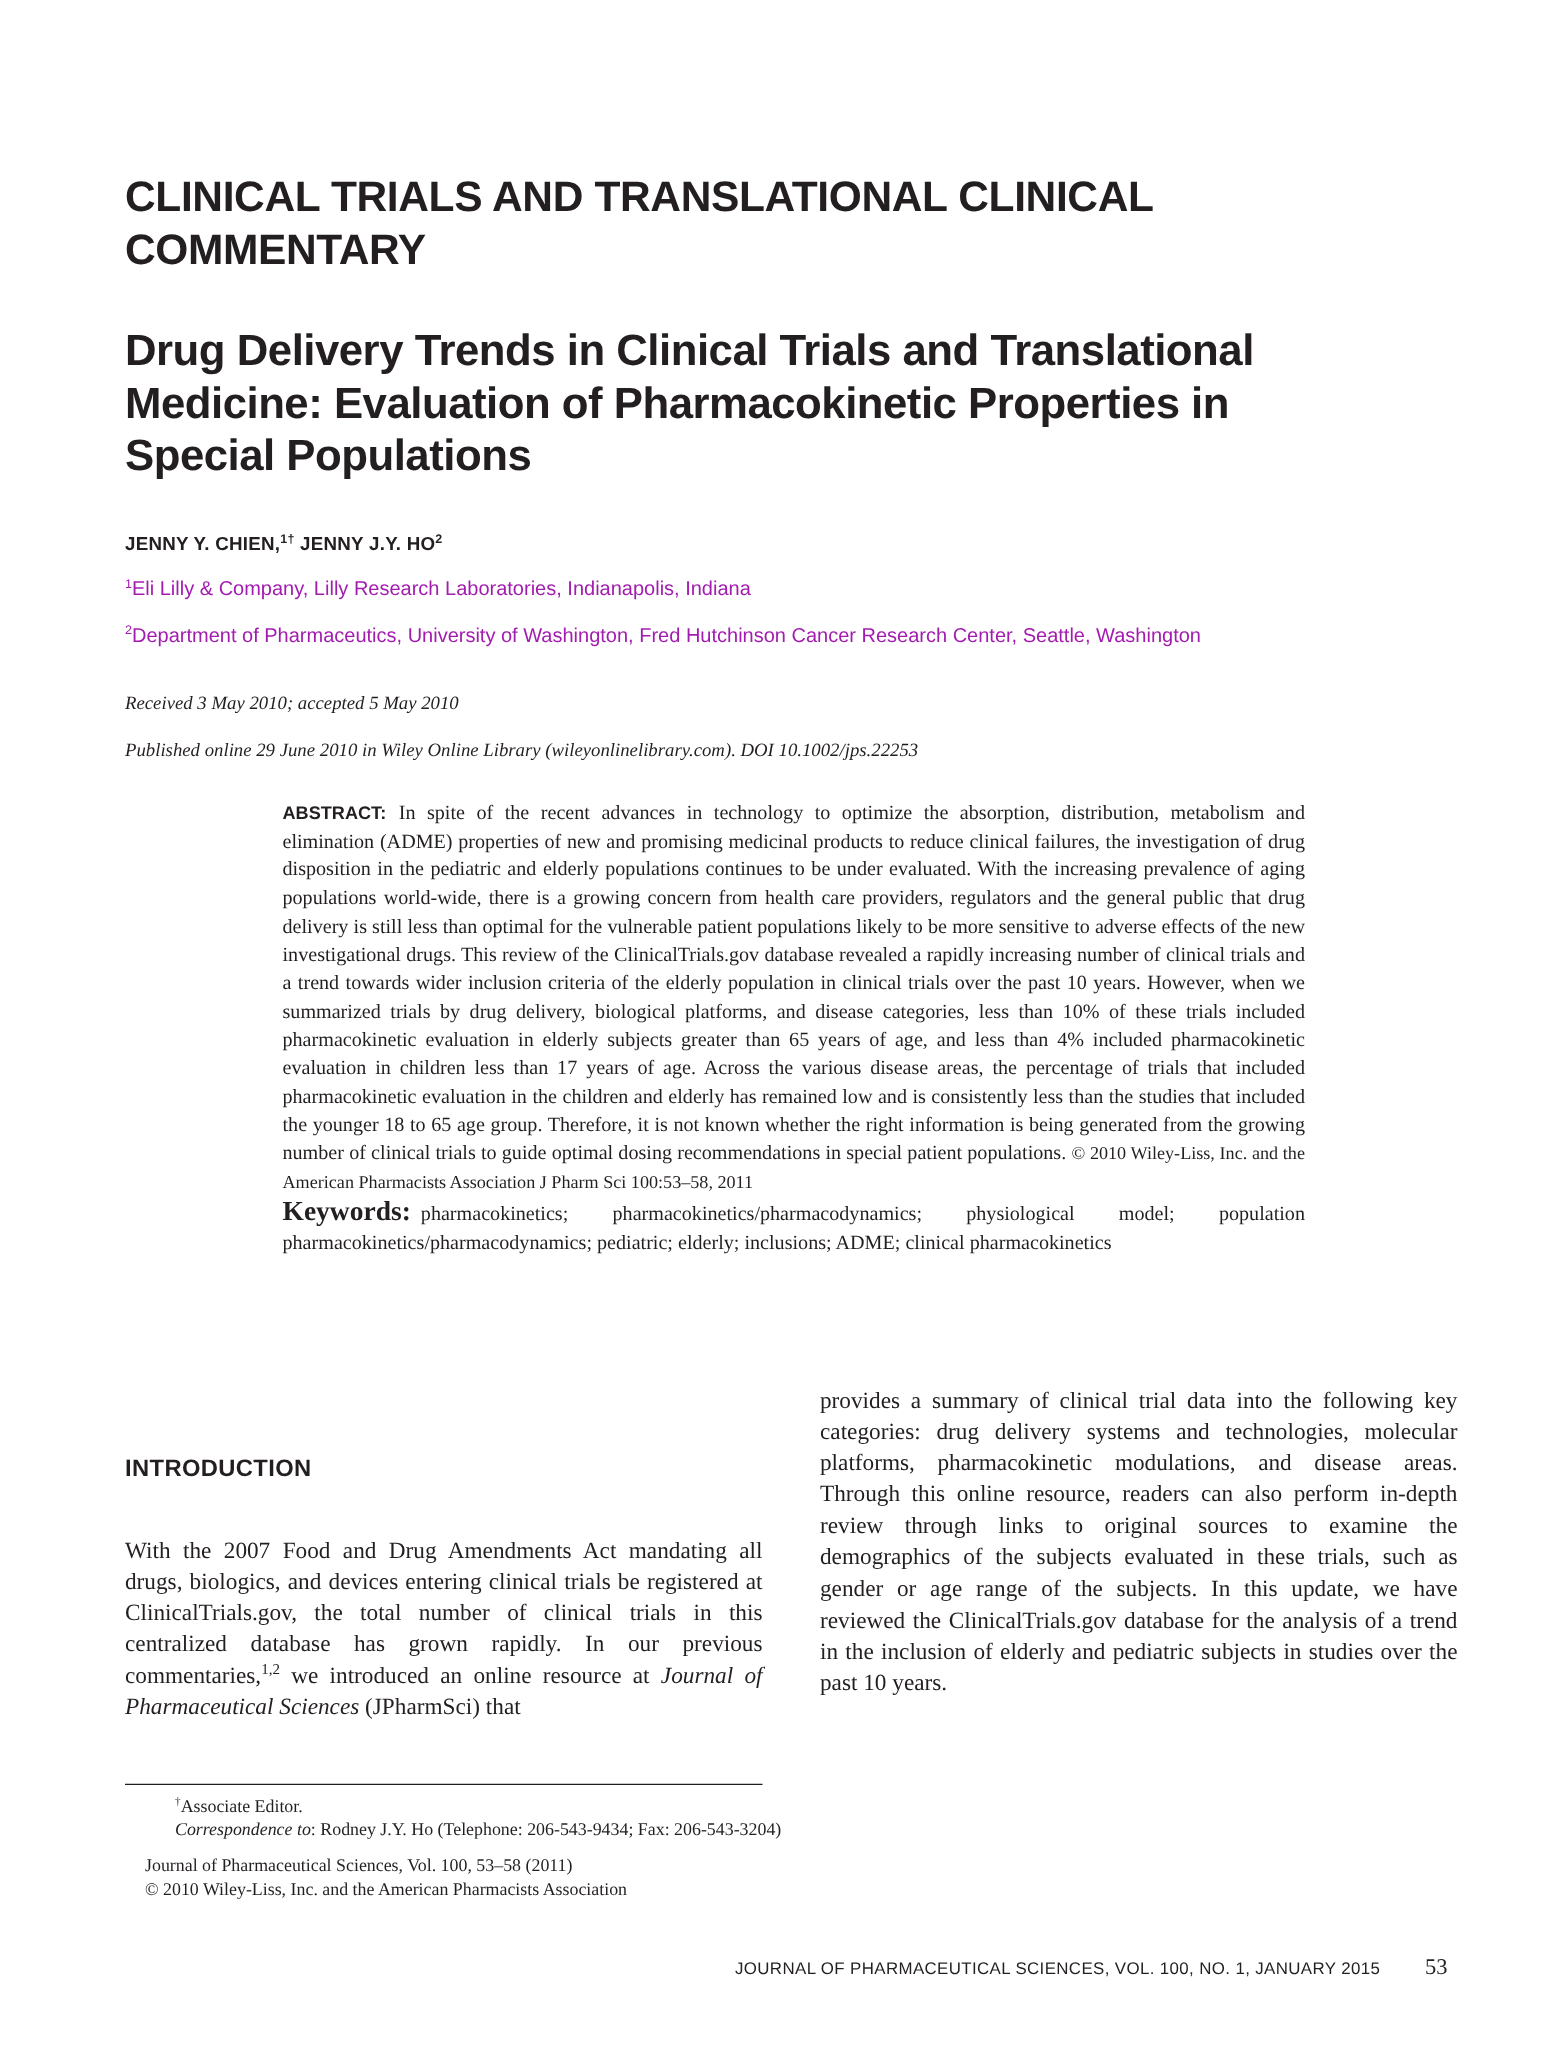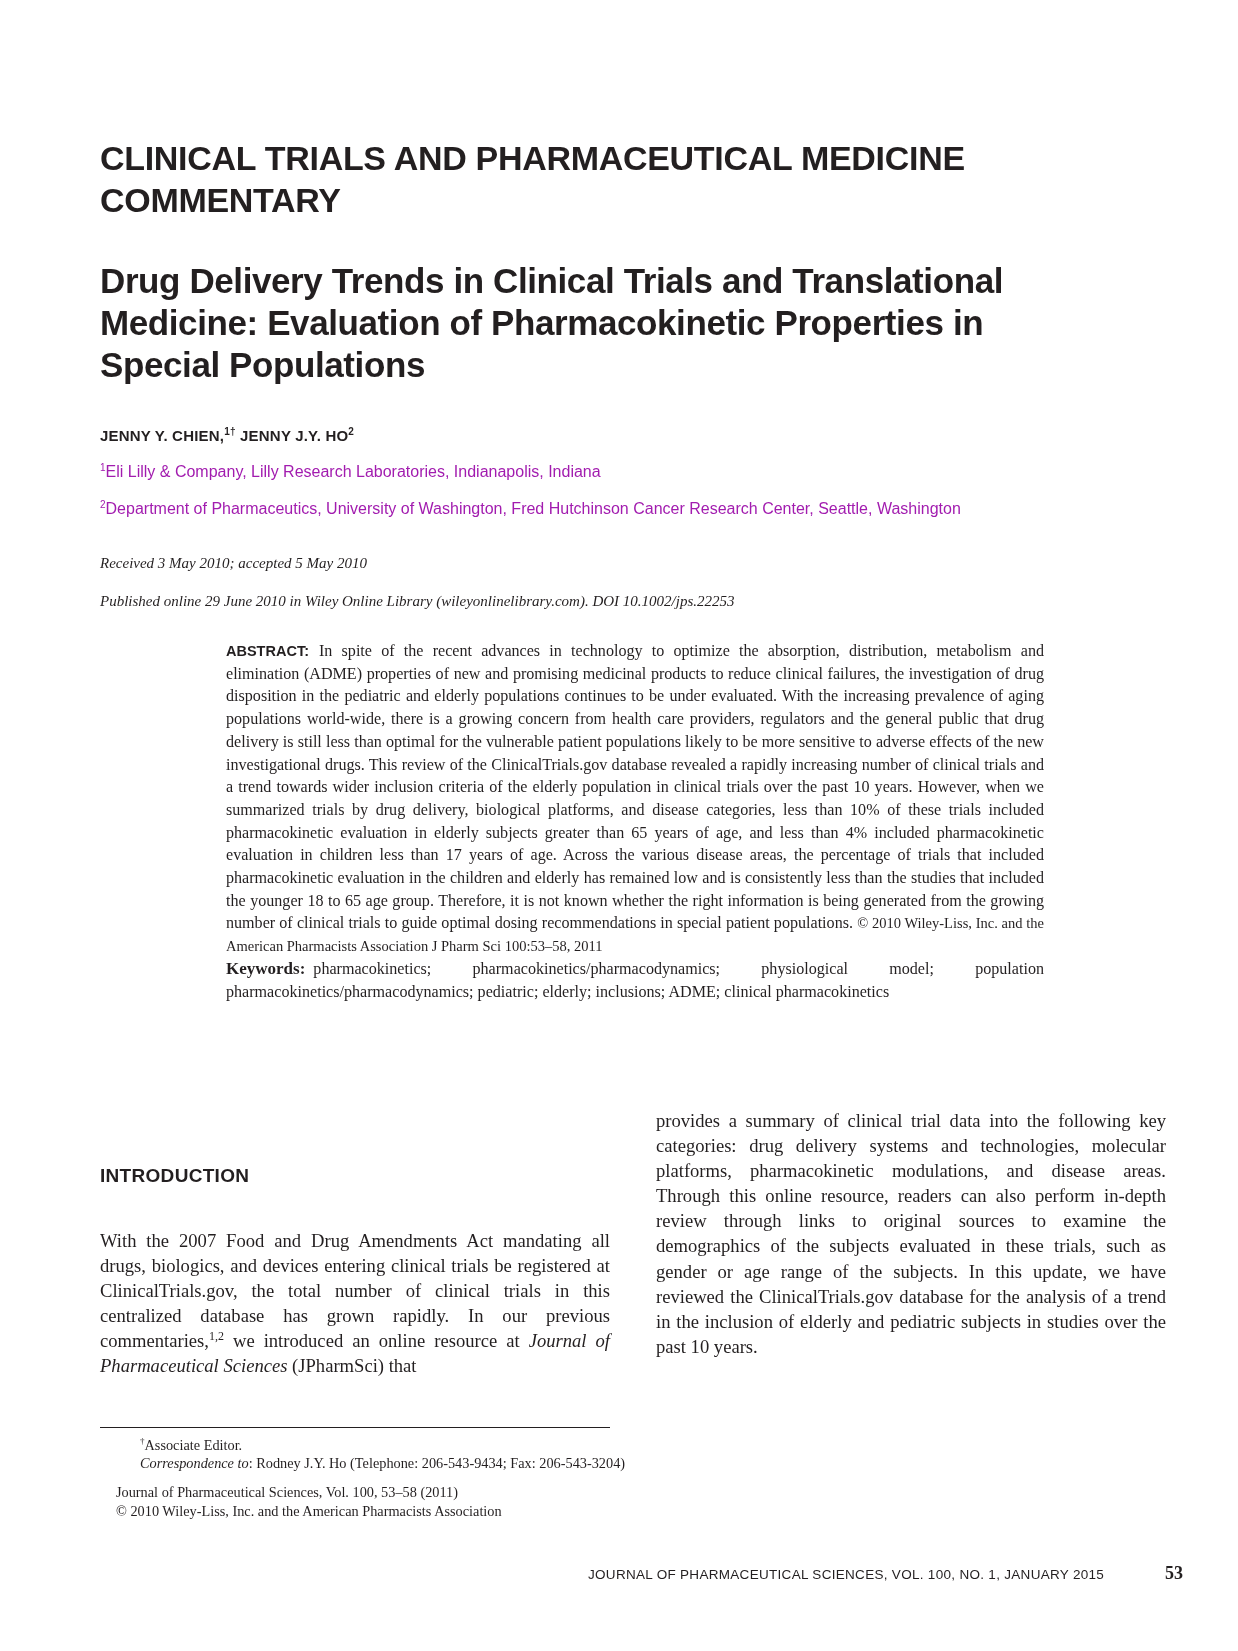--- a/index.html
+++ b/index.html
@@ -35,21 +35,21 @@
     #published { top: 593px; }
 
     #abstract {
       left: 226px; top: 640px; width: 818px;
       font-size: 16.1px; line-height: 22.7px; text-align: justify;
       font-family: "Liberation Serif", "DejaVu Serif", serif;
     }
     #abstract .label { font-family: "Liberation Sans", sans-serif; font-weight: bold; font-size: 14.5px; margin-right: 10px; }
     #abstract .copyline { font-size: 14.5px; }
     #keywords { margin-top: 0; }
-    #keywords .kw-label { font-weight: bold; font-size: 17px; margin-right: 8px; }
+    #keywords .kw-label { font-weight: bold; font-size: 22px; margin-right: 8px; }
 
     #intro-heading {
       left: 100px; top: 1165px; font-size: 19px; font-weight: bold; letter-spacing: 0.3px;
     }
     .col-text {
       font-size: 18.6px; line-height: 25.1px; text-align: justify;
       font-family: "Liberation Serif", "DejaVu Serif", serif;
     }
     #left-col { left: 100px; top: 1212px; width: 510px; margin-top: 16px; }
     #right-col { left: 656px; top: 1108px; width: 510px; }
@@ -65,27 +65,27 @@
     }
     #footnotes p { margin: 0; }
     #footnotes .fi { text-indent: 24px; }
     #footnotes sup { font-size: 9px; }
     #journal-info { margin-top: 10px !important; }
 
     #running-footer {
       left: 588px; top: 1567px; font-size: 13.5px; letter-spacing: 0.3px; color: #231f20;
     }
     #page-number {
-      left: 1140px; top: 1563px; font-size: 18px; font-weight: bold; margin-left: 25px;
+      left: 1140px; top: 1563px; font-size: 18px; font-weight: normal;
     }
   </style>
 </head>
 <body>
 
-<div class="abs sans" id="section-title">CLINICAL TRIALS AND PHARMACEUTICAL MEDICINE COMMENTARY</div>
+<div class="abs sans" id="section-title">CLINICAL TRIALS AND TRANSLATIONAL CLINICAL COMMENTARY</div>
 
 <div class="abs sans" id="article-title">Drug Delivery Trends in Clinical Trials and Translational Medicine: Evaluation of Pharmacokinetic Properties in Special Populations</div>
 
 <div class="abs sans" id="authors">
   <span>JENNY Y. CHIEN,</span><sup>1†</sup>
   <span>JENNY J.Y. HO</span><sup>2</sup>
 </div>
 
 <div class="abs sans affil" id="affil-1">
   <sup>1</sup><span>Eli Lilly &amp; Company, Lilly Research Laboratories, Indianapolis, Indiana</span>

